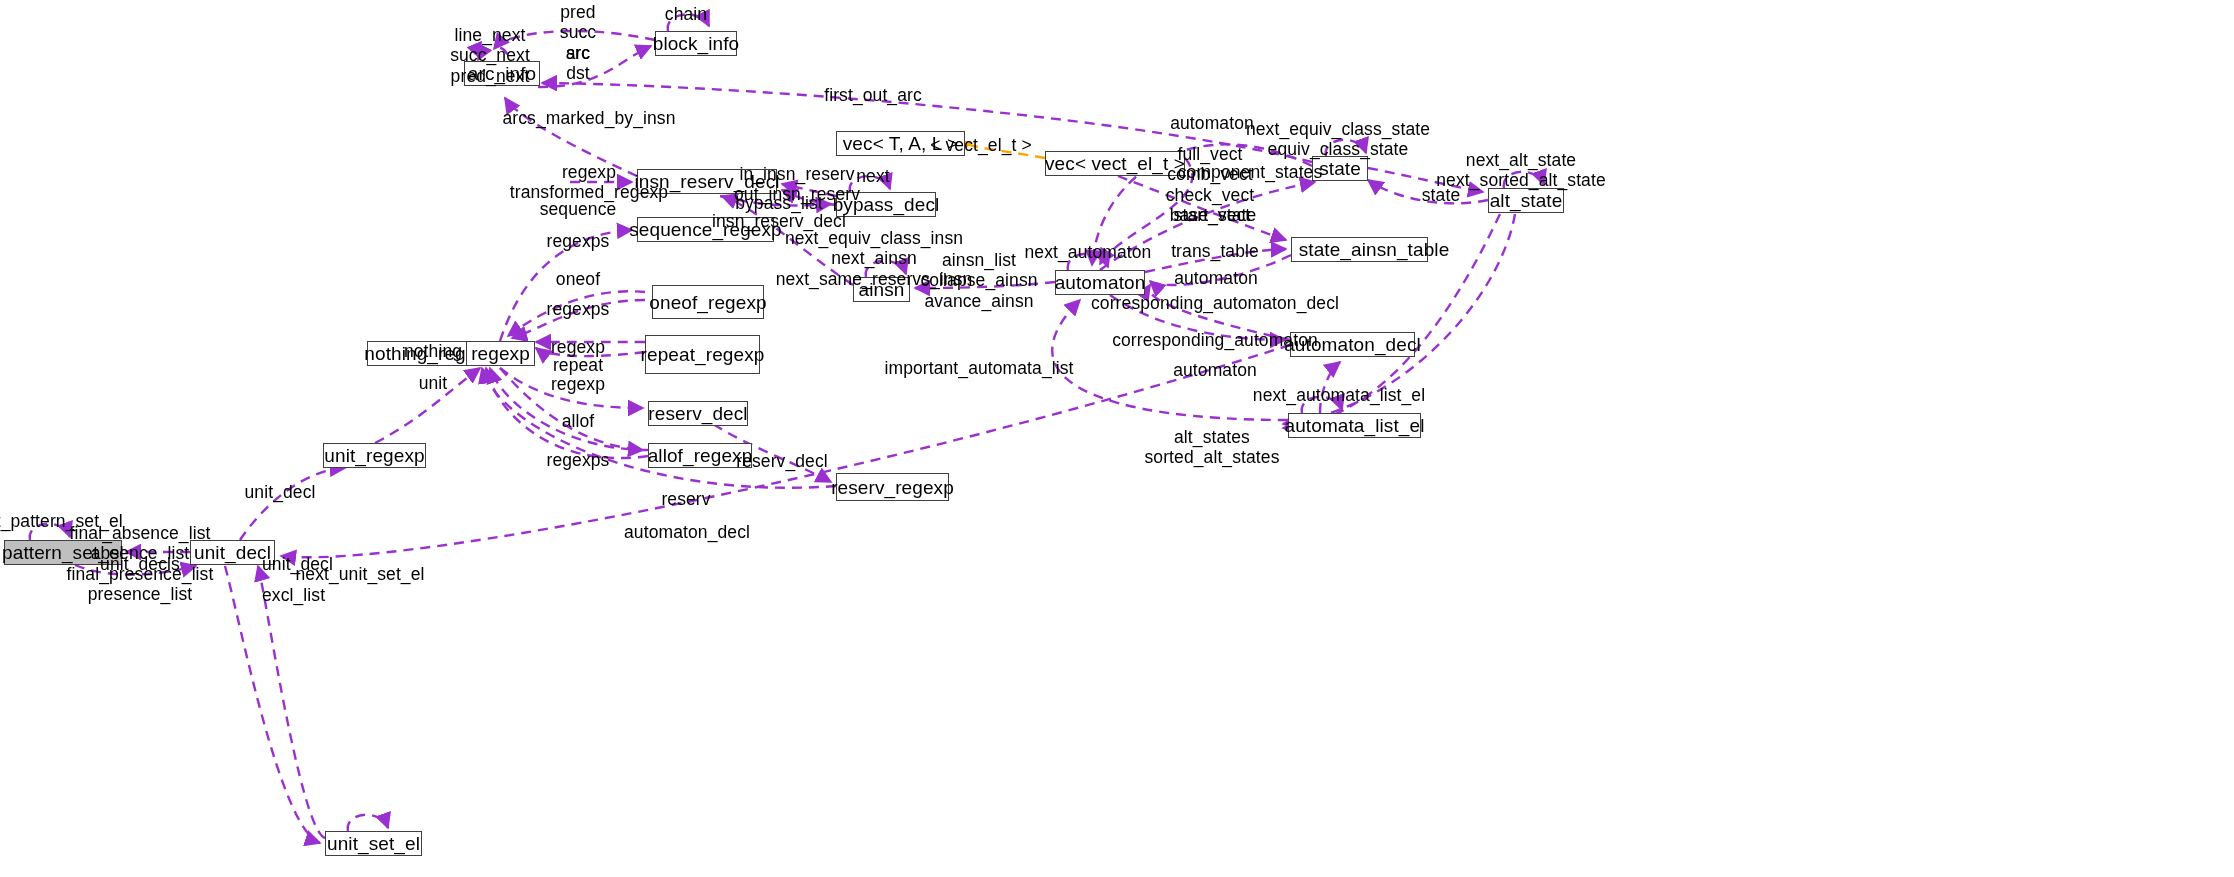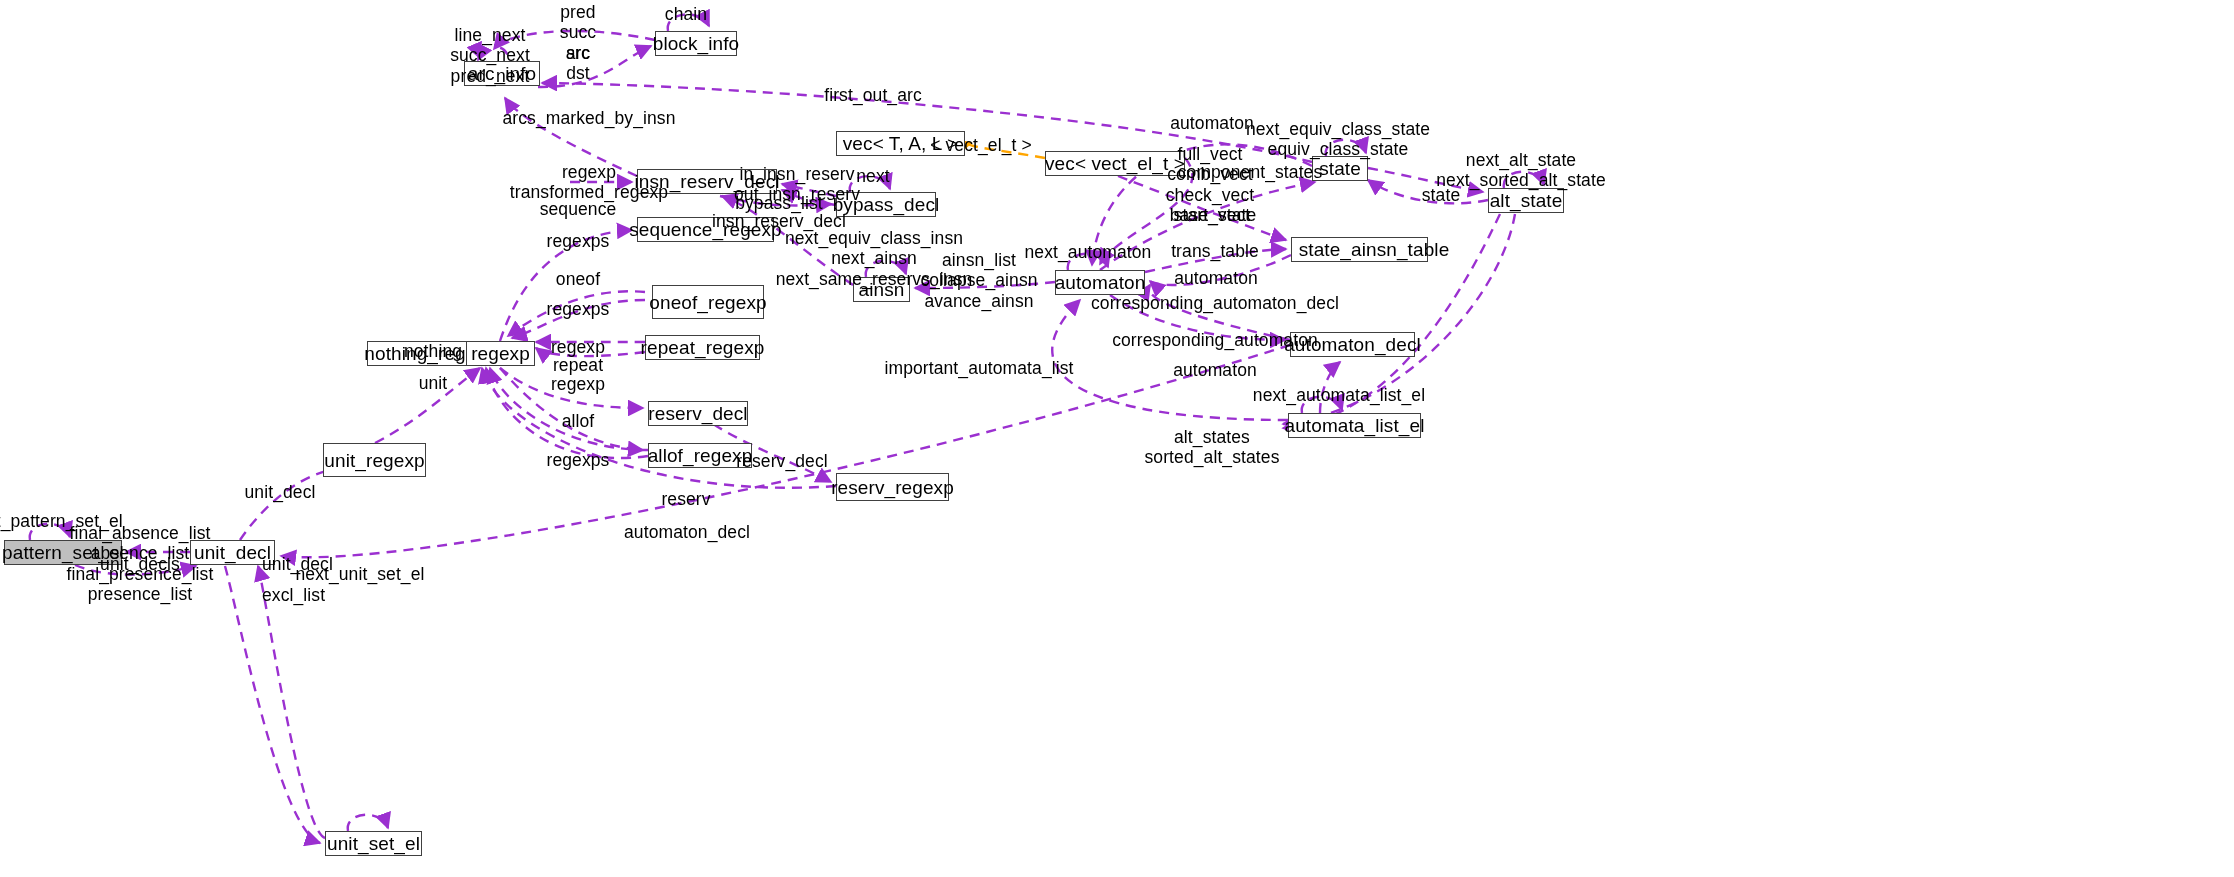--- a/index.html
+++ b/index.html
@@ -181,25 +181,25 @@
       <div class="node" style="left: 1488px; top: 188px; width: 76px; height: 25px;">alt_state</div>
       <div class="node" style="left: 637px; top: 169px; width: 140px; height: 25px;">insn_reserv_decl</div>
       <div class="node" style="left: 836px; top: 192px; width: 100px; height: 25px;">bypass_decl</div>
       <div class="node" style="left: 637px; top: 217px; width: 137px; height: 25px;">sequence_regexp</div>
       <div class="node" style="left: 1291px; top: 237px; width: 137px; height: 25px; padding-left: 39px;">state_ainsn_table</div>
       <div class="node" style="left: 1055px; top: 270px; width: 90px; height: 25px;">automaton</div>
       <div class="node" style="left: 853px; top: 277px; width: 57px; height: 25px;">ainsn</div>
       <div class="node" style="left: 652px; top: 285px; width: 112px; height: 34px;">oneof_regexp</div>
       <div class="node" style="left: 1290px; top: 332px; width: 125px; height: 25px;">automaton_decl</div>
       <div class="node" style="left: 319px; top: 341px; width: 127px; height: 25px; margin-left: 48px;">nothing_regexp</div>
-      <div class="node" style="left: 645px; top: 335px; width: 115px; height: 25px;">repeat_regexp</div>
+      <div class="node" style="left: 645px; top: 335px; width: 115px; height: 39px;">repeat_regexp</div>
       <div class="node" style="left: 466px; top: 341px; width: 69px; height: 25px;">regexp</div>
       <div class="node" style="left: 648px; top: 401px; width: 100px; height: 25px;">reserv_decl</div>
       <div class="node" style="left: 1288px; top: 413px; width: 133px; height: 25px;">automata_list_el</div>
-      <div class="node" style="left: 323px; top: 443px; width: 103px; height: 34px;">unit_regexp</div>
+      <div class="node" style="left: 323px; top: 443px; width: 103px; height: 25px;">unit_regexp</div>
       <div class="node" style="left: 648px; top: 443px; width: 104px; height: 25px;">allof_regexp</div>
       <div class="node" style="left: 836px; top: 473px; width: 113px; height: 28px;">reserv_regexp</div>
       <div class="node highlight" style="left: 4px; top: 540px; width: 118px; height: 25px;">pattern_set_el</div>
       <div class="node" style="left: 190px; top: 540px; width: 85px; height: 25px;">unit_decl</div>
       <div class="node" style="left: 325px; top: 831px; width: 97px; height: 25px;">unit_set_el</div>
     </div>
   <div id="label-layer">
       <div class="edge-label center" style="left: 578px; top: 2px;">
         <div>pred</div>
         <div>succ</div>

